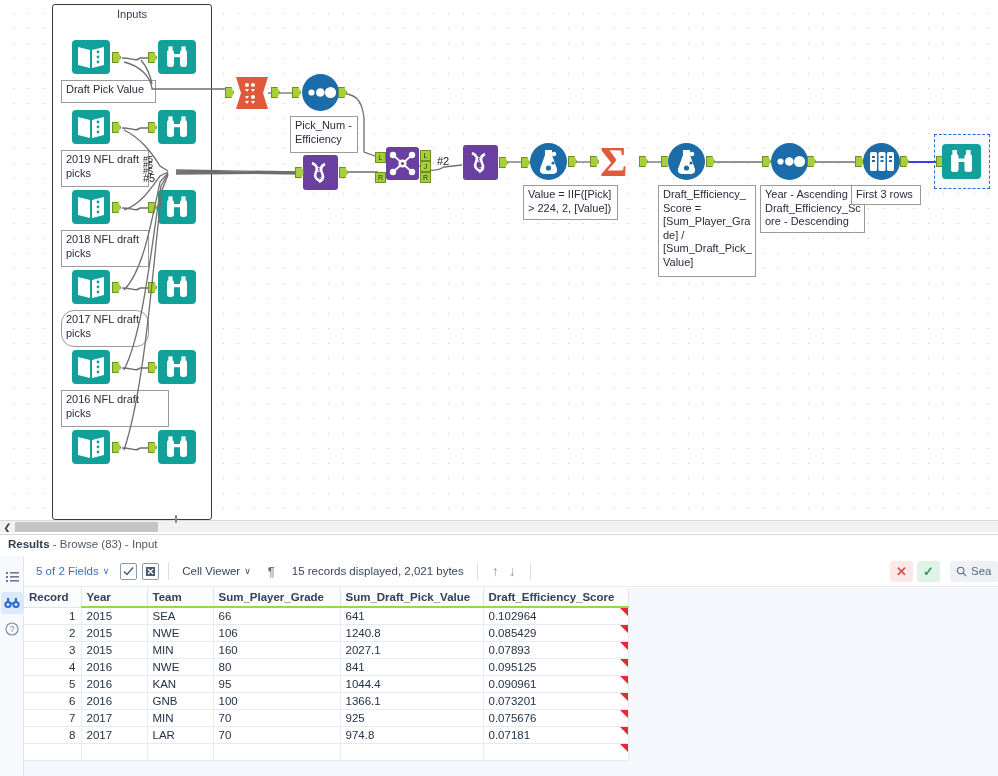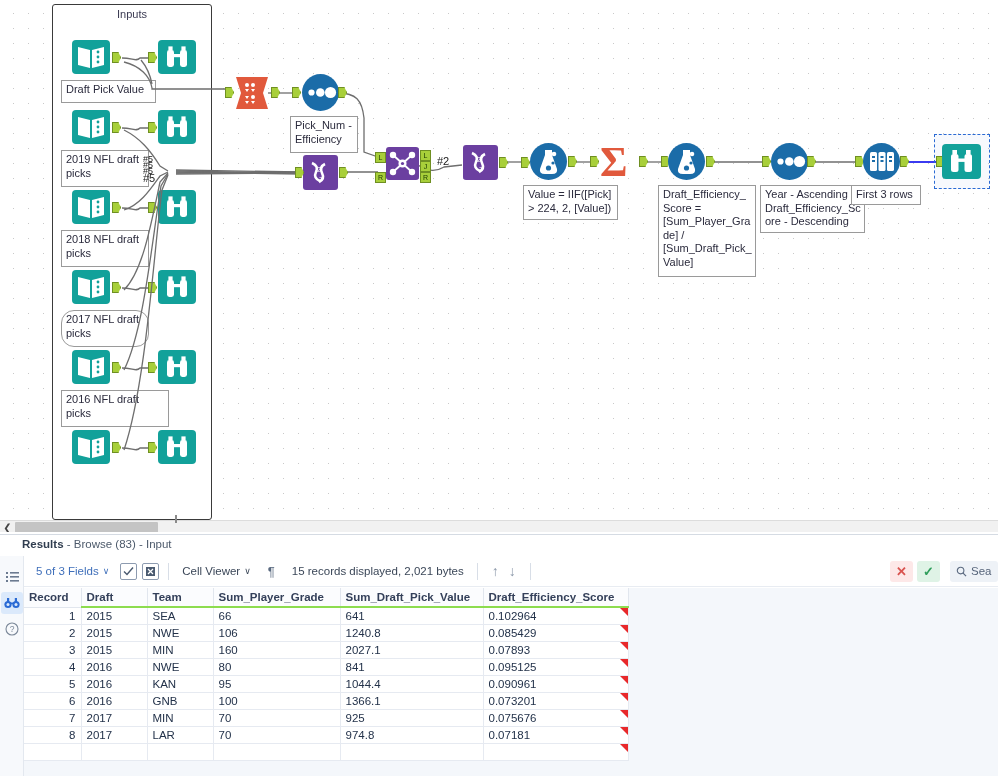--- a/index.html
+++ b/index.html
@@ -102,21 +102,21 @@
   }
 
   
   #results {
     position: absolute; left: 0; top: 534px;
     width: 998px; height: 242px;
     background: #ffffff;
     border-top: 1px solid #d5dbe3;
   }
   #results-title {
-    height: 20px; padding: 3px 0 0 22px;
+    height: 20px; padding: 3px 0 0 8px;
     font-size: 11.5px; color: #4d5a6b;
   }
   #results-title b { color: #303d4f; font-weight: bold; }
 
   #res-body { position: absolute; top: 21px; left: 0; right: 0; bottom: 0; display: flex; }
 
   #res-rail {
     width: 24px; background: #f7f9fc; border-right: 1px solid #e3e8ef;
     padding-top: 10px;
   }
@@ -621,21 +621,21 @@
         <svg width="14" height="14" viewBox="0 0 14 14">
           <circle cx="7" cy="7" r="6" fill="none" stroke="#7b8899" stroke-width="1.1"></circle>
           <text x="7" y="10.4" font-size="8.5" fill="#7b8899" text-anchor="middle" font-family="sans-serif">?</text>
         </svg>
       </div>
     </div>
 
     <div id="res-main">
       <div id="res-toolbar">
         <div class="tb-item">
-          <span>5 of 3 Fields</span>
+          <span>5 of 2 Fields</span>
           <span style="font-size:9px;">∨</span>
         </div>
         <div class="tb-ico" style="margin-left:7px;">
           <svg width="11" height="11" viewBox="0 0 11 11">
               <path d="M1 5.5 L4 8.5 L10 1.5" stroke="#4a5a70" stroke-width="1.4" fill="none"></path>
             </svg>
         </div>
         <div class="tb-ico" style="margin-left:5px;">
           <svg width="11" height="11" viewBox="0 0 11 11">
             <rect x="1" y="1" width="9" height="9" fill="#4a5a70"></rect>
@@ -669,21 +669,21 @@
           </svg>
           <span>Sea</span>
         </div>
       </div>
 
       <div id="grid">
         <table class="datagrid">
           <thead>
             <tr>
               <th class="col-rec record-h">Record</th>
-              <th class="col-year">Draft</th>
+              <th class="col-year">Year</th>
               <th class="col-team">Team</th>
               <th class="col-grade">Sum_Player_Grade</th>
               <th class="col-pick">Sum_Draft_Pick_Value</th>
               <th class="col-score">Draft_Efficiency_Score</th>
             </tr>
           </thead>
           <tbody id="grid-body">
               <tr>
                 <td class="col-rec recnum">1</td>
                 <td class="col-year">2015</td>

